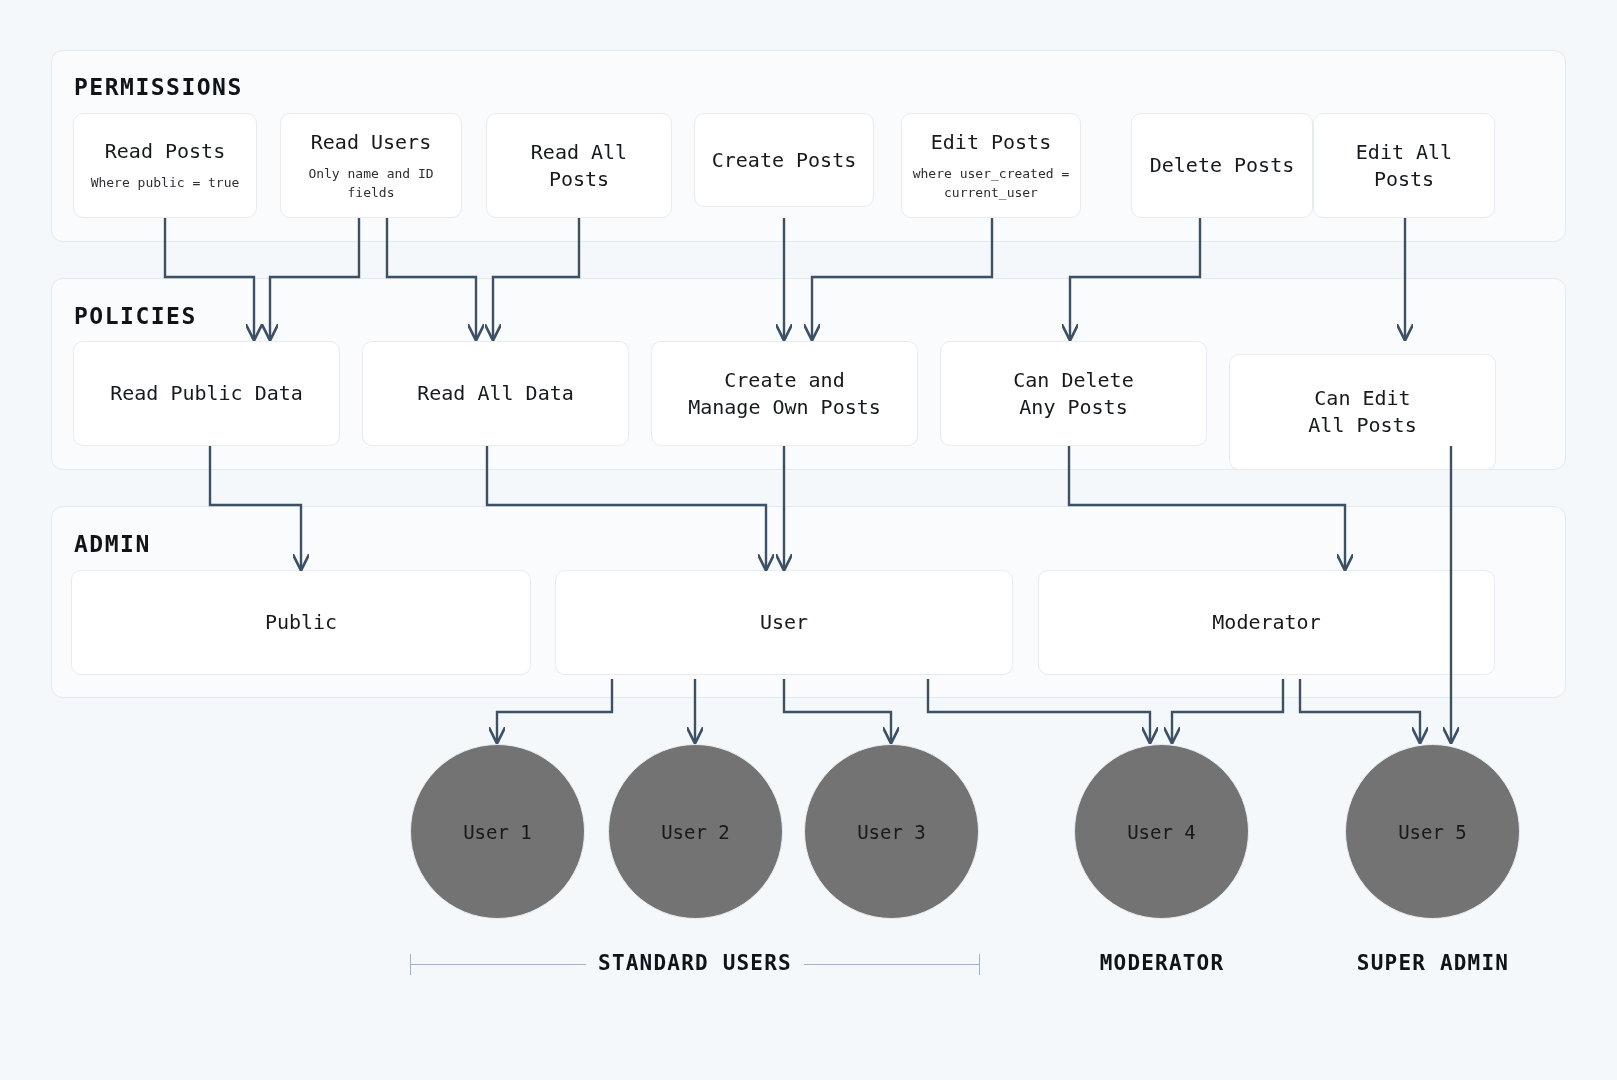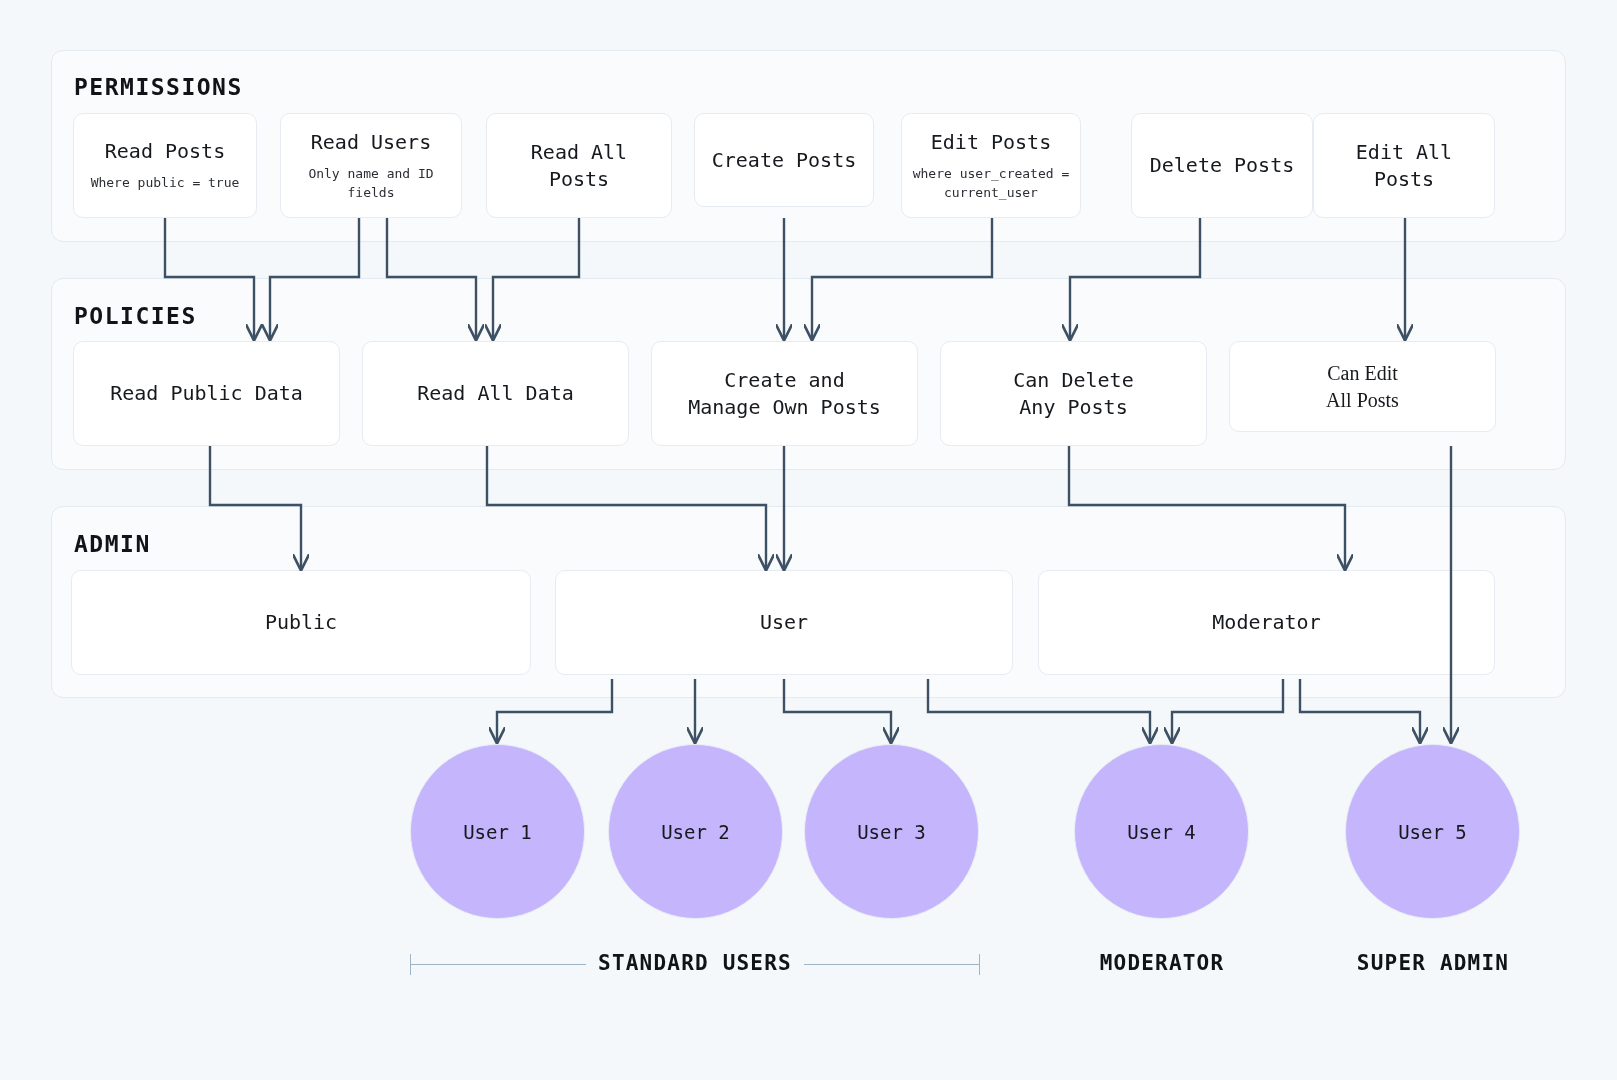--- a/index.html
+++ b/index.html
@@ -74,21 +74,21 @@
     color: #2b2f35;
     line-height: 1.4;
     margin-top: 9px;
     white-space: pre-line;
   }
   .role-node .nlabel { font-size: 20px; }
 
   
   .user-circle {
     position: absolute;
-    background: #c4b5fd;
+    background: #737373;
     border: 1px solid #e8edf2;
     border-radius: 50%;
     box-sizing: border-box;
     display: flex;
     align-items: center;
     justify-content: center;
     z-index: 3;
   }
   .user-circle span {
     font-size: 19px;
@@ -226,21 +226,21 @@
   <div class="node" style="left:651px; top:341px; width:267px; height:105px;">
     <div class="nlabel">Create and
 Manage Own Posts</div>
   </div>
 
   <div class="node" style="left:940px; top:341px; width:267px; height:105px;">
     <div class="nlabel">Can Delete
 Any Posts</div>
   </div>
 
-  <div class="node" style="left:1229px; top:341px; width:267px; height:91px;font-family:Liberation Serif, serif;">
+  <div class="node" style="left:1229px; top:354px; width:267px; height:116px;">
     <div class="nlabel">Can Edit
 All Posts</div>
   </div>
 
   <div class="section" style="left:51px; top:506px; width:1515px; height:192px;"></div>
   <div class="section-title" style="left:74px; top:531px;">ADMIN</div>
 
   <div class="node role-node" style="left:71px; top:570px; width:460px; height:105px;">
     <div class="nlabel">Public</div>
   </div>

